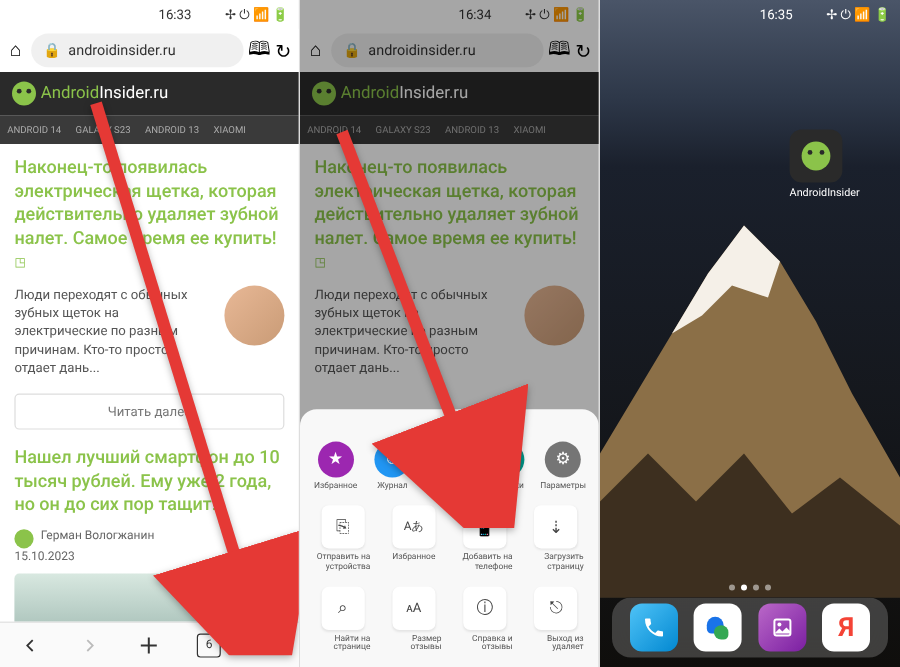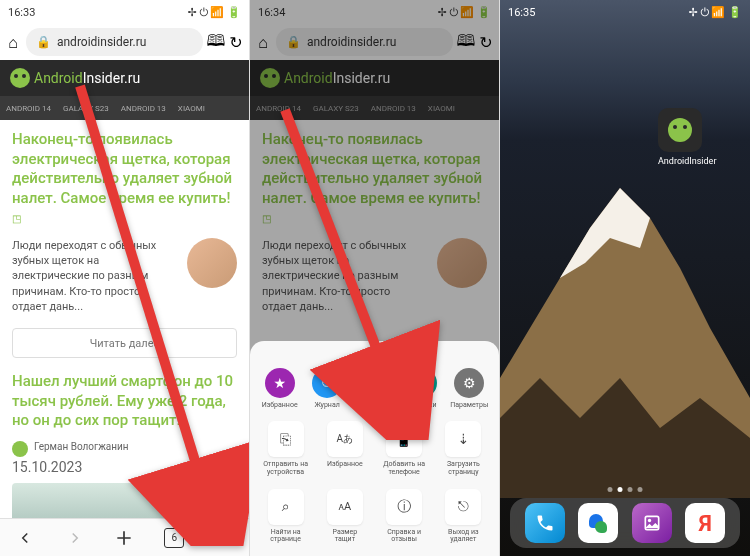--- a/index.html
+++ b/index.html
@@ -2,21 +2,21 @@
 <html><head>
 <meta charset="utf-8">
 <style>
 * { margin: 0; padding: 0; box-sizing: border-box; }
 body { font-family: -apple-system, Roboto, Arial, sans-serif; background: #fff; }
 .container { display: flex; width: 750px; height: 556px; }
 .screen { width: 250px; height: 556px; position: relative; overflow: hidden; background: #fff; }
 .screen:not(:last-child) { border-right: 1px solid #ddd; }
 
 
-.status-bar { height: 24px; display: flex; align-items: center; justify-content: space-between; padding: 0 8px; font-size: 11px; color: #333; }
+.status-bar { height: 24px; display: flex; align-items: center; justify-content: flex-end; padding: 0 8px; font-size: 11px; color: #333; gap: 28px; }
 .status-bar .icons { display: flex; gap: 4px; align-items: center; }
 
 
 .addr-bar { height: 36px; display: flex; align-items: center; padding: 0 6px; gap: 6px; background: #fff; }
 .addr-field { flex: 1; height: 28px; background: #f0f0f0; border-radius: 14px; display: flex; align-items: center; padding: 0 10px; gap: 6px; font-size: 12px; color: #333; }
 .addr-icon { width: 14px; height: 14px; display: flex; align-items: center; justify-content: center; }
 
 
 .site-header { height: 36px; background: #2a2a2a; display: flex; align-items: center; padding: 0 10px; gap: 4px; }
 .site-logo { width: 20px; height: 20px; background: #8bc34a; border-radius: 50%; position: relative; }
@@ -50,21 +50,21 @@
 .preview-img { margin-top: 8px; height: 80px; background: linear-gradient(180deg,#d8e8e0 0%,#8aa8a0 100%); border-radius: 4px; position: relative; }
 
 
 .dim { position: absolute; inset: 0; background: rgba(0,0,0,0.35); }
 .sheet { position: absolute; bottom: 0; left: 0; right: 0; background: #f8f8f8; border-radius: 14px 14px 0 0; padding: 10px 0 8px; }
 .handle { width: 28px; height: 3px; background: #ccc; border-radius: 2px; margin: 0 auto 10px; }
 .sheet-row { display: flex; justify-content: space-around; padding: 4px 6px; }
 .sheet-item { width: 46px; display: flex; flex-direction: column; align-items: center; gap: 4px; }
 .sheet-icon-round { width: 30px; height: 30px; border-radius: 50%; display: flex; align-items: center; justify-content: center; color: #fff; font-size: 14px; }
 .sheet-icon-square { width: 36px; height: 36px; background: #fff; border-radius: 6px; display: flex; align-items: center; justify-content: center; color: #444; font-size: 14px; box-shadow: 0 1px 2px rgba(0,0,0,0.08); }
-.sheet-label { font-size: 7px; color: #555; text-align: center; line-height: 1.1; }
+.sheet-label { font-size: 7px; color: #555; text-align: right; line-height: 1.1; }
 .sheet-row2 { margin-top: 4px; }
 
 
 .home { background: linear-gradient(180deg,#4a5568 0%,#2d3748 15%,#1a202c 25%,#0f0e0c 100%); position: relative; }
 .home .status-bar { color: #fff; }
 .mountain { position: absolute; bottom: 58px; left: 0; right: 0; height: 320px; }
 .app-icon { position: absolute; top: 108px; left: 158px; width: 44px; text-align: center; }
 .app-icon-img { width: 44px; height: 44px; background: #2a2a2a; border-radius: 10px; display: flex; align-items: center; justify-content: center; margin-bottom: 4px; }
 .app-icon-img .mini-logo { width: 24px; height: 24px; background: #8bc34a; border-radius: 50%; position: relative; }
 .app-icon-img .mini-logo::before, .app-icon-img .mini-logo::after { content: ''; position: absolute; top: 7px; width: 4px; height: 4px; background: #2a2a2a; border-radius: 50%; }
@@ -125,21 +125,21 @@
     <div class="excerpt-row">
       <div class="excerpt">Люди переходят с обычных зубных щеток на электрические по разным причинам. Кто-то просто отдает дань...</div>
       <div class="thumb"></div>
     </div>
     <div class="read-more">Читать далее</div>
     <div class="headline2">Нашел лучший смартфон до 10 тысяч рублей. Ему уже 2 года, но он до сих пор тащит!</div>
     <div class="author-row">
       <div class="author-avatar"></div>
       <span>Герман Вологжанин</span>
     </div>
-    <div style="font-size:14px;color:#666;margin-top:2px;">15.10.2023</div>
+    <div style="font-size:10px;color:#666;margin-top:2px;">15.10.2023</div>
     <div class="preview-img"></div>
   </div>
   <div class="bottom-nav">
     <div class="nav-btn">
           <svg width="18" height="18" viewBox="0 0 24 24">
             <path d="M15 18l-6-6 6-6" stroke="#333" stroke-width="2" fill="none"></path>
           </svg>
         </div>
     <div class="nav-btn">
           <svg width="18" height="18" viewBox="0 0 24 24">
@@ -248,21 +248,21 @@
             <div class="sheet-label">Загрузить страницу</div>
           </div>
     </div>
     <div class="sheet-row sheet-row2">
       <div class="sheet-item">
             <div class="sheet-icon-square">⌕</div>
             <div class="sheet-label">Найти на странице</div>
           </div>
       <div class="sheet-item">
             <div class="sheet-icon-square" style="font-size:11px">ᴀA</div>
-            <div class="sheet-label">Размер тащит</div>
+            <div class="sheet-label">Размер отзывы</div>
           </div>
       <div class="sheet-item">
             <div class="sheet-icon-square">ⓘ</div>
             <div class="sheet-label">Справка и отзывы</div>
           </div>
       <div class="sheet-item">
             <div class="sheet-icon-square">⎋</div>
             <div class="sheet-label">Выход из удаляет</div>
           </div>
     </div>

